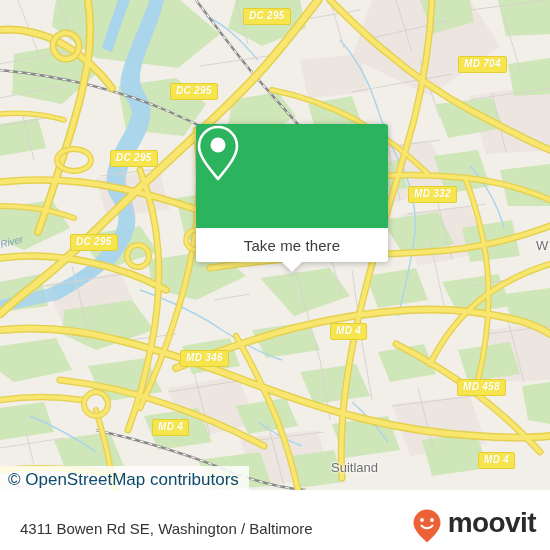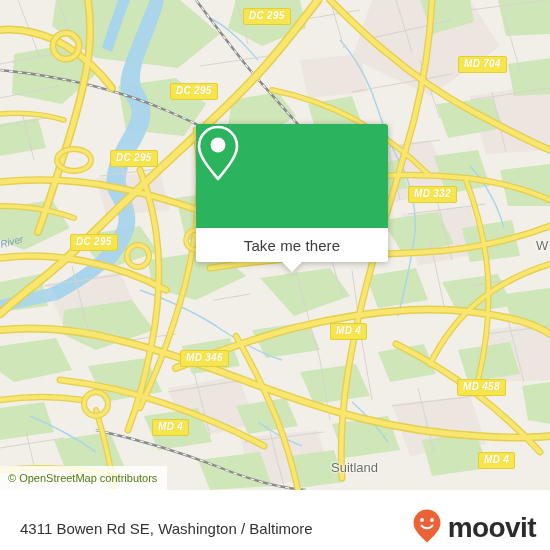--- a/index.html
+++ b/index.html
@@ -87,24 +87,24 @@
     border-right: 11px solid transparent;
     border-top: 11px solid #ffffff;
   }
 
   
   .attrib {
     position: absolute;
     left: 0; top: 466px;
     height: 24px;
     padding: 0 10px 0 8px;
-    display: flex; align-items: center;
+    display: flex; align-items: flex-end;
     background: rgba(255,255,255,.82);
-    color: #4d7c0f;
-    font-size: 11px;
+    color: #0c4a6e;
+    font-size: 17px;
     white-space: nowrap;
   }
 
   
   .footer {
     position: absolute;
     left: 0; top: 490px;
     width: 550px; height: 60px;
     background: #ffffff;
     overflow: hidden;
@@ -114,21 +114,21 @@
     width: 550px; height: 60px;
     display: flex; align-items: center;
     padding: 16px 14px 0 20px;
   }
   .address {
     color: #333333;
     font-size: 15px;
     white-space: nowrap;
     flex: 1;
   }
-  .logo { display: flex; align-items: center; gap: 7px; }
+  .logo { display: flex; align-items: flex-start; gap: 7px; }
   .logo-pin { display: block; }
   .logo-word {
     color: #2b2b2b;
     font-size: 28px;
     font-weight: bold;
     letter-spacing: -.6px;
     line-height: 28px;
   }
 </style>
 </head>

